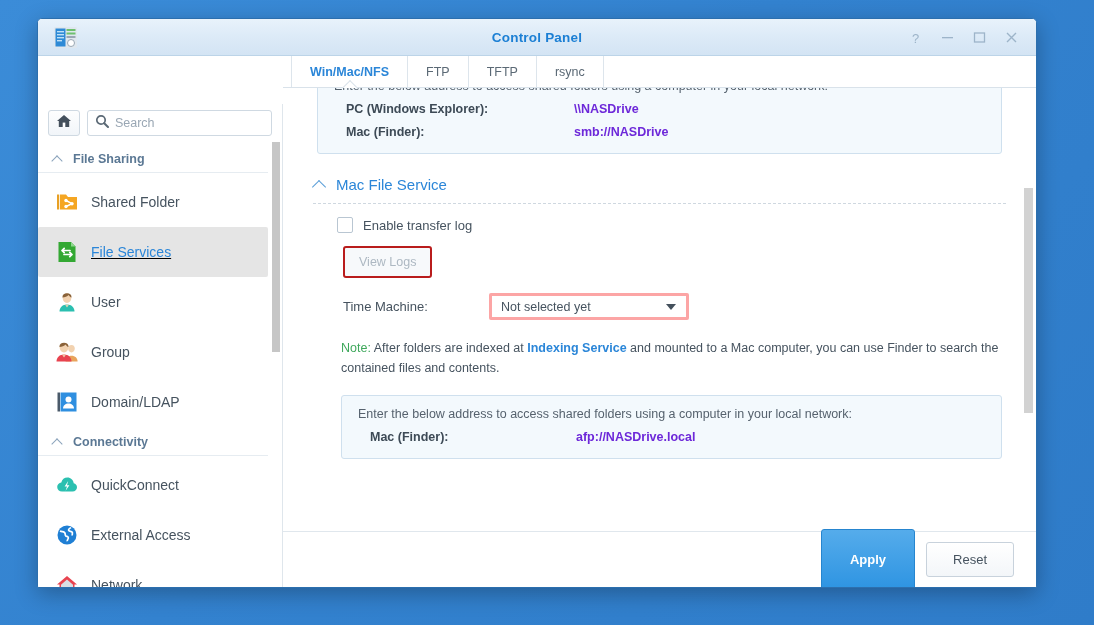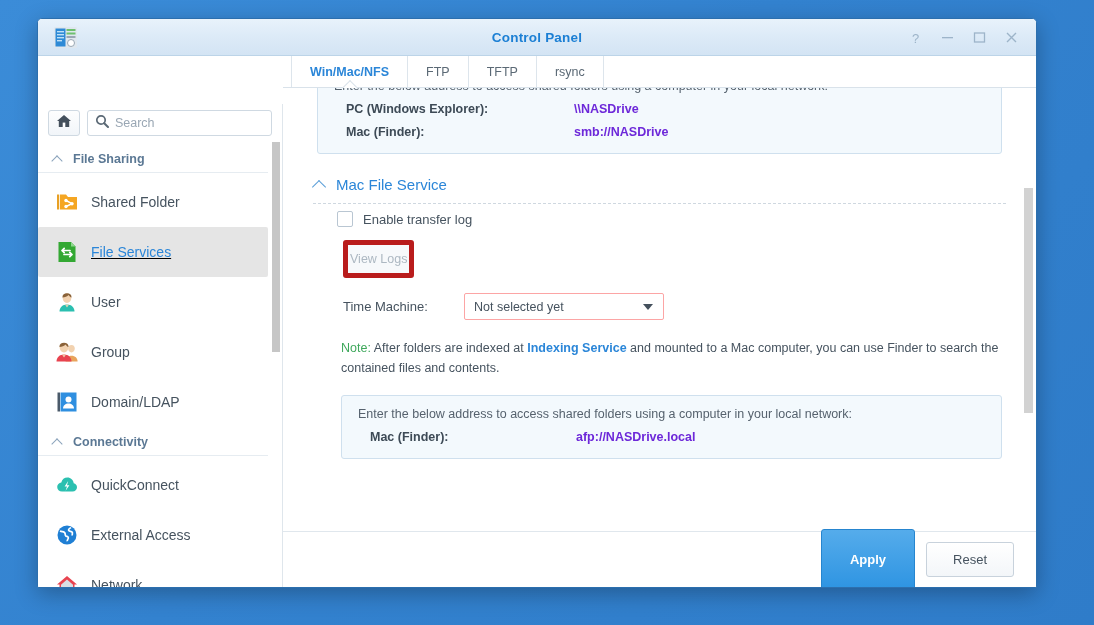--- a/index.html
+++ b/index.html
@@ -327,21 +327,21 @@
     margin: 10px 4px 0 4px;
   }
 
   
   .cb-row {
     display: flex;
     align-items: center;
     gap: 10px;
     margin-top: 16px;
   }
-  .cb-row.indent { margin-left: 28px; margin-top: 7px; }
+  .cb-row.indent { margin-left: 28px; margin-top: 13px; }
 
   .checkbox {
     width: 16px; height: 16px;
     flex: 0 0 16px;
     border: 1px solid #b9c6d2;
     background: #fff;
     border-radius: 2px;
     position: relative;
     cursor: pointer;
   }
@@ -350,26 +350,26 @@
     position: absolute;
     left: 4px; top: 0px;
     width: 6px; height: 11px;
     border-right: 2.6px solid #2b8fe0;
     border-bottom: 2.6px solid #2b8fe0;
     transform: rotate(42deg);
   }
   .cb-label { font-size: 13px; color: #46535f; cursor: pointer; }
 
   .btn {
-    border: 5px solid #b91c1c;
+    border: 2px solid #b91c1c;
     border-radius: 3px;
     background: linear-gradient(to bottom,#ffffff,#f2f5f8);
     font-size: 12.5px;
     color: #46535f;
-    padding: 7px 2px;
+    padding: 7px 14px;
     cursor: pointer;
     font-family: "Liberation Sans", sans-serif;
   }
   .btn.disabled {
     color: #adb8c2;
     background: #f7f9fb;
     cursor: default;
   }
 
   .field-row {
@@ -380,30 +380,31 @@
   .field-label {
     font-size: 13px;
     color: #46535f;
     width: 155px;
     flex: 0 0 155px;
     padding-left: 34px;
   }
   .select {
     width: 200px;
     height: 27px;
-    border: 1px solid #fca5a5;
+    border: 3px solid #fca5a5;
     border-radius: 2px;
     background: #fff;
     display: flex;
     align-items: center;
     padding: 0 9px;
     font-size: 12.5px;
     color: #46535f;
     position: relative;
     cursor: pointer;
+    margin-left: 25px;
   }
   .select-caret {
     position: absolute;
     right: 10px;
     width: 0; height: 0;
     border-left: 5px solid transparent;
     border-right: 5px solid transparent;
     border-top: 6px solid #44505c;
   }
 

